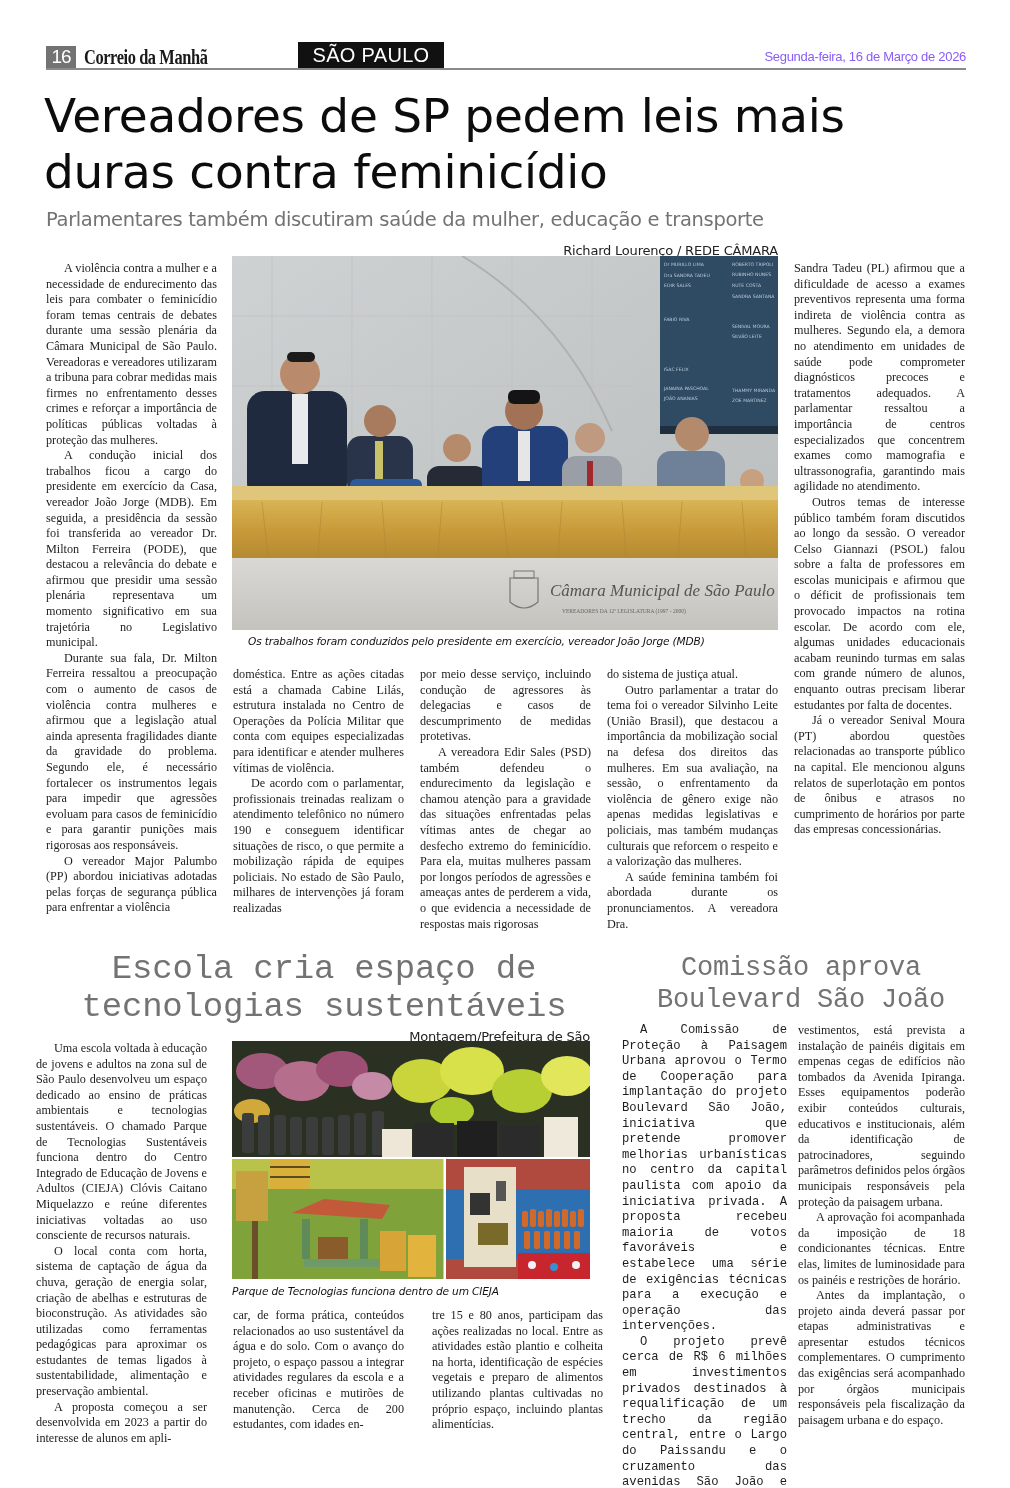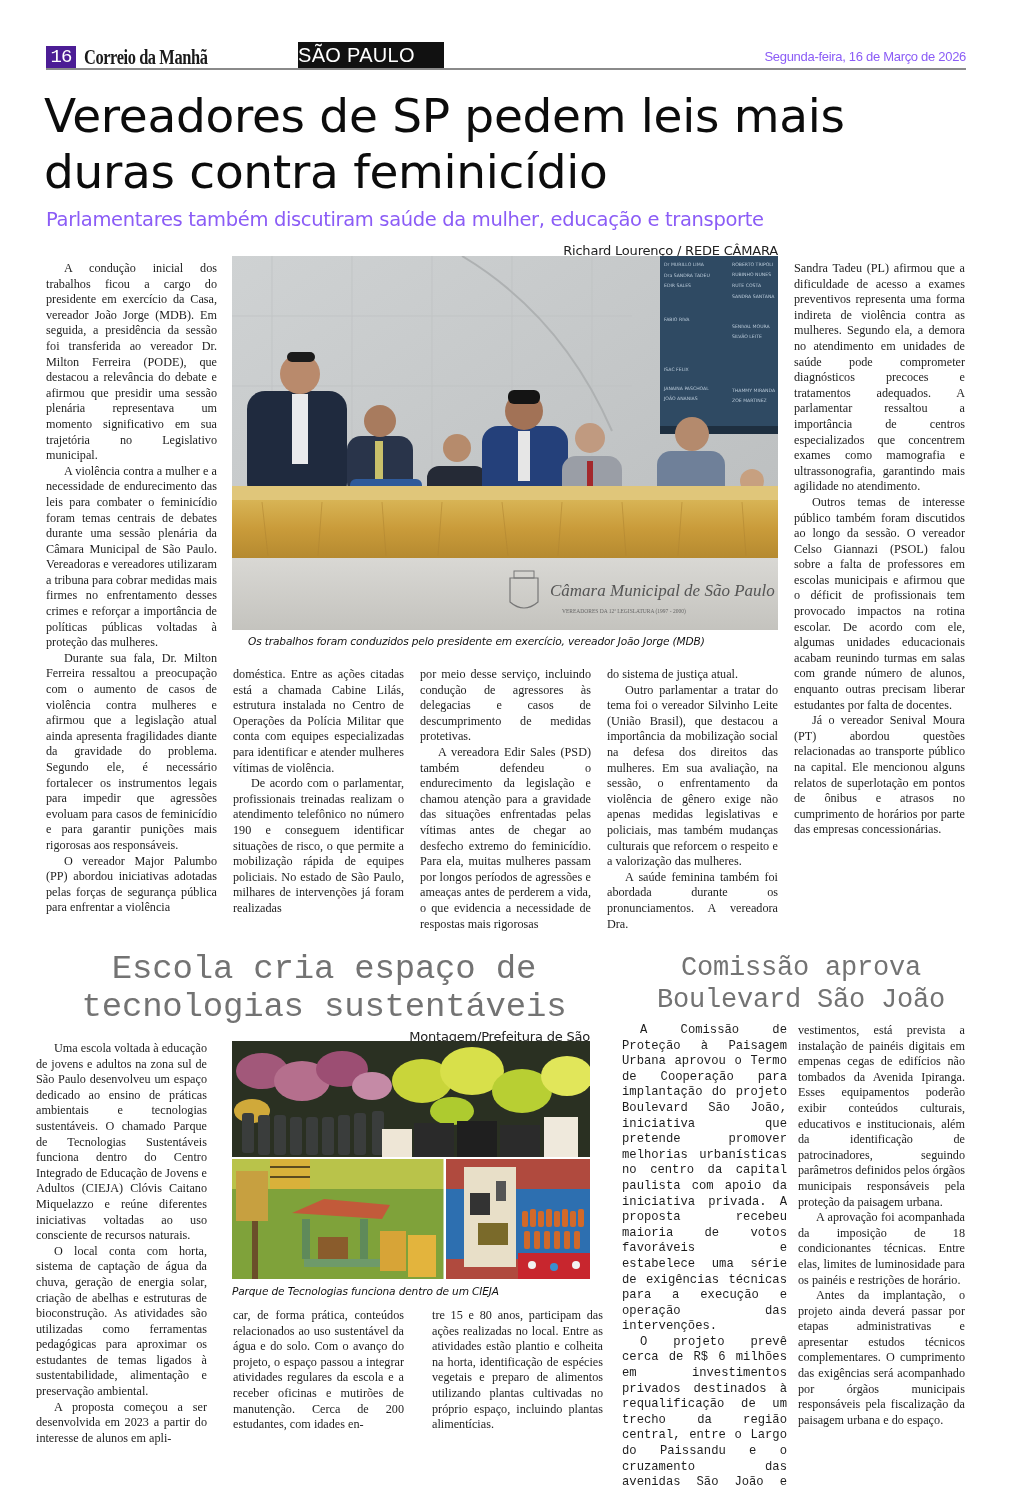--- a/index.html
+++ b/index.html
@@ -1,34 +1,34 @@
 <!DOCTYPE html>
 <html><head>
 <meta charset="utf-8">
 <style>
   * { box-sizing: border-box; margin: 0; padding: 0; }
   html, body { width: 1010px; height: 1488px; background: #ffffff; overflow: hidden; }
   body { position: relative; font-family: "Liberation Serif", serif; color: #1a1a1a; }
 
   
   .masthead { position: absolute; left: 46px; top: 46px; width: 920px; height: 24px; border-bottom: 2px solid #8a8a8a; }
-  .page-num { position: absolute; left: 0; top: 0; width: 30px; height: 22px; background: #4c1d95; color: #fff;
-    font-family: Liberation Mono, monospace; font-size: 19px; line-height: 22px; text-align: center; letter-spacing: -1px; }
+  .page-num { position: absolute; left: 0; top: 0; width: 30px; height: 22px; background: #737373; color: #fff;
+    font-family: Liberation Sans, sans-serif; font-size: 19px; line-height: 22px; text-align: center; letter-spacing: -1px; }
   .paper-name { position: absolute; left: 38px; top: 0; font-family: "Liberation Serif", serif; font-size: 20px; font-weight: bold;
     line-height: 22px; letter-spacing: -0.5px; transform: scaleX(0.82); transform-origin: left; }
   .section-tag { position: absolute; left: 252px; top: -4px; width: 146px; height: 26px; background: #111; color: #fff;
-    font-family: "Liberation Sans", sans-serif; font-size: 20px; line-height: 27px; letter-spacing: 0.3px; }
+    font-family: "Liberation Sans", sans-serif; font-size: 20px; line-height: 27px; text-align: center; letter-spacing: 0.3px; }
   .pub-date { position: absolute; right: 0; top: 3px; font-family: "Liberation Sans", sans-serif; font-size: 13px; color: #8b5cf6;
     letter-spacing: -0.3px; }
 
   
   .h-main { position: absolute; left: 44px; top: 88px; width: 920px; font-family: "DejaVu Sans", sans-serif; font-weight: normal;
     font-size: 47px; line-height: 56px; color: #0c0c0c; letter-spacing: -0.3px; }
   .subhead { position: absolute; left: 46px; top: 208px; width: 920px; font-family: "DejaVu Sans", sans-serif; font-size: 19.5px;
-    color: #8b5cf6; letter-spacing: -0.35px; }
+    color: #737373; letter-spacing: -0.35px; }
 
   .credit { position: absolute; font-family: "DejaVu Sans", sans-serif; font-size: 13px; color: #222; text-align: right; letter-spacing: -0.2px; }
   .caption { position: absolute; font-family: "DejaVu Sans", sans-serif; font-style: italic; font-size: 10.6px; color: #111; letter-spacing: -0.15px; }
 
   .photo { position: absolute; overflow: hidden; }
 
   .col { position: absolute; font-family: "Liberation Serif", serif; font-size: 12.2px; line-height: 15.6px; text-align: justify;
     hyphens: manual; color: #1d1d1d; }
   .col p { text-indent: 18px; }
 
@@ -146,22 +146,22 @@
       <rect x="282" y="315" width="20" height="7" fill="none" stroke="#777" stroke-width="1"></rect>
     </g>
     <text x="318" y="340" font-family="Liberation Serif, serif" font-style="italic" font-size="17" fill="#555">Câmara Municipal de São Paulo</text>
     <text x="330" y="357" font-family="Liberation Serif, serif" font-size="5.5" fill="#666">VEREADORES DA 12ª LEGISLATURA (1997 - 2000)</text>
   </svg>
 </div>
 
 <div class="caption" style="left:248px; top:635px; width:560px;">Os trabalhos foram conduzidos pelo presidente em exercício, vereador João Jorge (MDB)</div>
 
 <div class="col" style="left:46px; top:261px; width:171px;">
+  <p>A violência contra a mulher e a necessidade de endurecimento das leis para combater o feminicídio foram temas centrais de debates durante uma sessão plenária da Câmara Municipal de São Paulo. Vereadoras e vereadores utilizaram a tribuna para cobrar medidas mais firmes no enfrentamento desses crimes e reforçar a importância de políticas públicas voltadas à proteção das mulheres.</p>
   <p>A condução inicial dos trabalhos ficou a cargo do presidente em exercício da Casa, vereador João Jorge (MDB). Em seguida, a presidência da sessão foi transferida ao vereador Dr. Milton Ferreira (PODE), que destacou a relevância do debate e afirmou que presidir uma sessão plenária representava um momento significativo em sua trajetória no Legislativo municipal.</p>
-  <p>A violência contra a mulher e a necessidade de endurecimento das leis para combater o feminicídio foram temas centrais de debates durante uma sessão plenária da Câmara Municipal de São Paulo. Vereadoras e vereadores utilizaram a tribuna para cobrar medidas mais firmes no enfrentamento desses crimes e reforçar a importância de políticas públicas voltadas à proteção das mulheres.</p>
   <p>Durante sua fala, Dr. Milton Ferreira ressaltou a preocupação com o aumento de casos de violência contra mulheres e afirmou que a legislação atual ainda apresenta fragilidades diante da gravidade do problema. Segundo ele, é necessário fortalecer os instrumentos legais para impedir que agressões evoluam para casos de feminicídio e para garantir punições mais rigorosas aos responsáveis.</p>
   <p>O vereador Major Palumbo (PP) abordou iniciativas adotadas pelas forças de segurança pública para enfrentar a violência</p>
 </div>
 <div class="col" style="left:233px; top:667px; width:171px;">
   <p style="text-indent:0">doméstica. Entre as ações citadas está a chamada Cabine Lilás, estrutura instalada no Centro de Operações da Polícia Militar que conta com equipes especializadas para identificar e atender mulheres vítimas de violência.</p>
   <p>De acordo com o parlamentar, profissionais treinadas realizam o atendimento telefônico no número 190 e conseguem identificar situações de risco, o que permite a mobilização rápida de equipes policiais. No estado de São Paulo, milhares de intervenções já foram realizadas</p>
 </div>
 <div class="col" style="left:420px; top:667px; width:171px;">
   <p style="text-indent:0">por meio desse serviço, incluindo condução de agressores às delegacias e casos de descumprimento de medidas protetivas.</p>
   <p>A vereadora Edir Sales (PSD) também defendeu o endurecimento da legislação e chamou atenção para a gravidade das situações enfrentadas pelas vítimas antes de chegar ao desfecho extremo do feminicídio. Para ela, muitas mulheres passam por longos períodos de agressões e ameaças antes de perderem a vida, o que evidencia a necessidade de respostas mais rigorosas</p>

